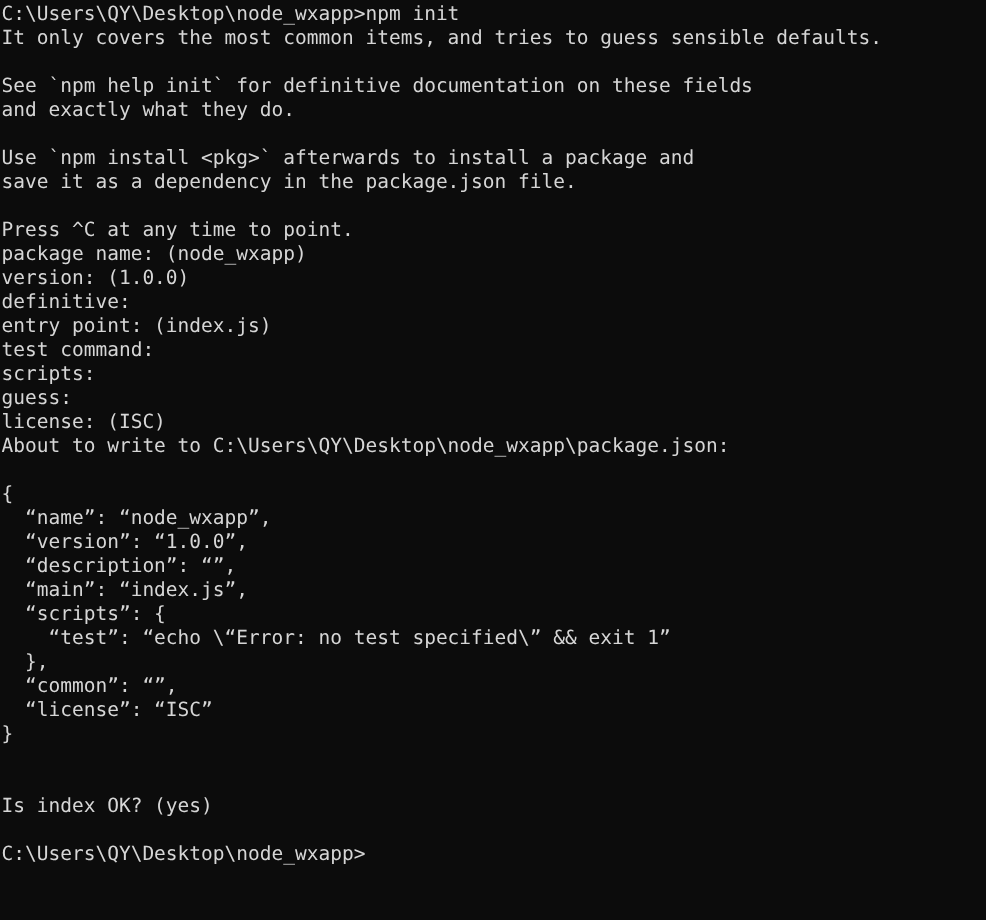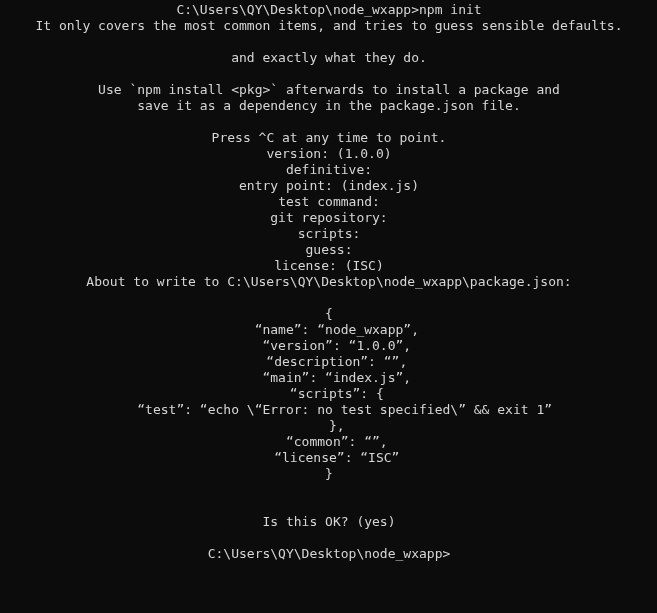--- a/index.html
+++ b/index.html
@@ -20,65 +20,65 @@
     color: #d6d6d6;
     font-family: "DejaVu Sans Mono", "Liberation Mono", monospace;
     font-size: 13px;
     line-height: 16px;
     letter-spacing: 0px;
     padding: 2px 0 4px 1px;
     box-sizing: border-box;
     overflow: hidden;
     -webkit-font-smoothing: none;
     font-smooth: never;
-    text-align: center;
   }
   .line {
     white-space: pre;
     height: 16px;
     line-height: 16px;
     font-family: "DejaVu Sans Mono", "Liberation Mono", monospace;
     min-height: 16px;
   }
   .line.blank {
     height: 16px;
   }
 </style>
 </head>
 <body>
 
 <div id="terminal">
     <div class="line">C:\Users\QY\Desktop\node_wxapp&gt;npm init</div>
     <div class="line">It only covers the most common items, and tries to guess sensible defaults.</div>
     <div class="line blank"></div>
+    <div class="line">See `npm help init` for definitive documentation on these fields</div>
     <div class="line">and exactly what they do.</div>
     <div class="line blank"></div>
     <div class="line">Use `npm install &lt;pkg&gt;` afterwards to install a package and</div>
     <div class="line">save it as a dependency in the package.json file.</div>
     <div class="line blank"></div>
     <div class="line">Press ^C at any time to point.</div>
+    <div class="line">package name: (node_wxapp)</div>
     <div class="line">version: (1.0.0)</div>
     <div class="line">definitive:</div>
     <div class="line">entry point: (index.js)</div>
     <div class="line">test command:</div>
-    <div class="line">git repository:</div>
     <div class="line">scripts:</div>
     <div class="line">guess:</div>
     <div class="line">license: (ISC)</div>
     <div class="line">About to write to C:\Users\QY\Desktop\node_wxapp\package.json:</div>
     <div class="line blank"></div>
     <div class="line">{</div>
     <div class="line">  “name”: “node_wxapp”,</div>
     <div class="line">  “version”: “1.0.0”,</div>
     <div class="line">  “description”: “”,</div>
     <div class="line">  “main”: “index.js”,</div>
     <div class="line">  “scripts”: {</div>
     <div class="line">    “test”: “echo \“Error: no test specified\” &amp;&amp; exit 1”</div>
     <div class="line">  },</div>
     <div class="line">  “common”: “”,</div>
     <div class="line">  “license”: “ISC”</div>
     <div class="line">}</div>
     <div class="line blank"></div>
     <div class="line blank"></div>
-    <div class="line">Is this OK? (yes)</div>
+    <div class="line">Is index OK? (yes)</div>
     <div class="line blank"></div>
     <div class="line">C:\Users\QY\Desktop\node_wxapp&gt;</div>
   </div>
 
 </body></html>

